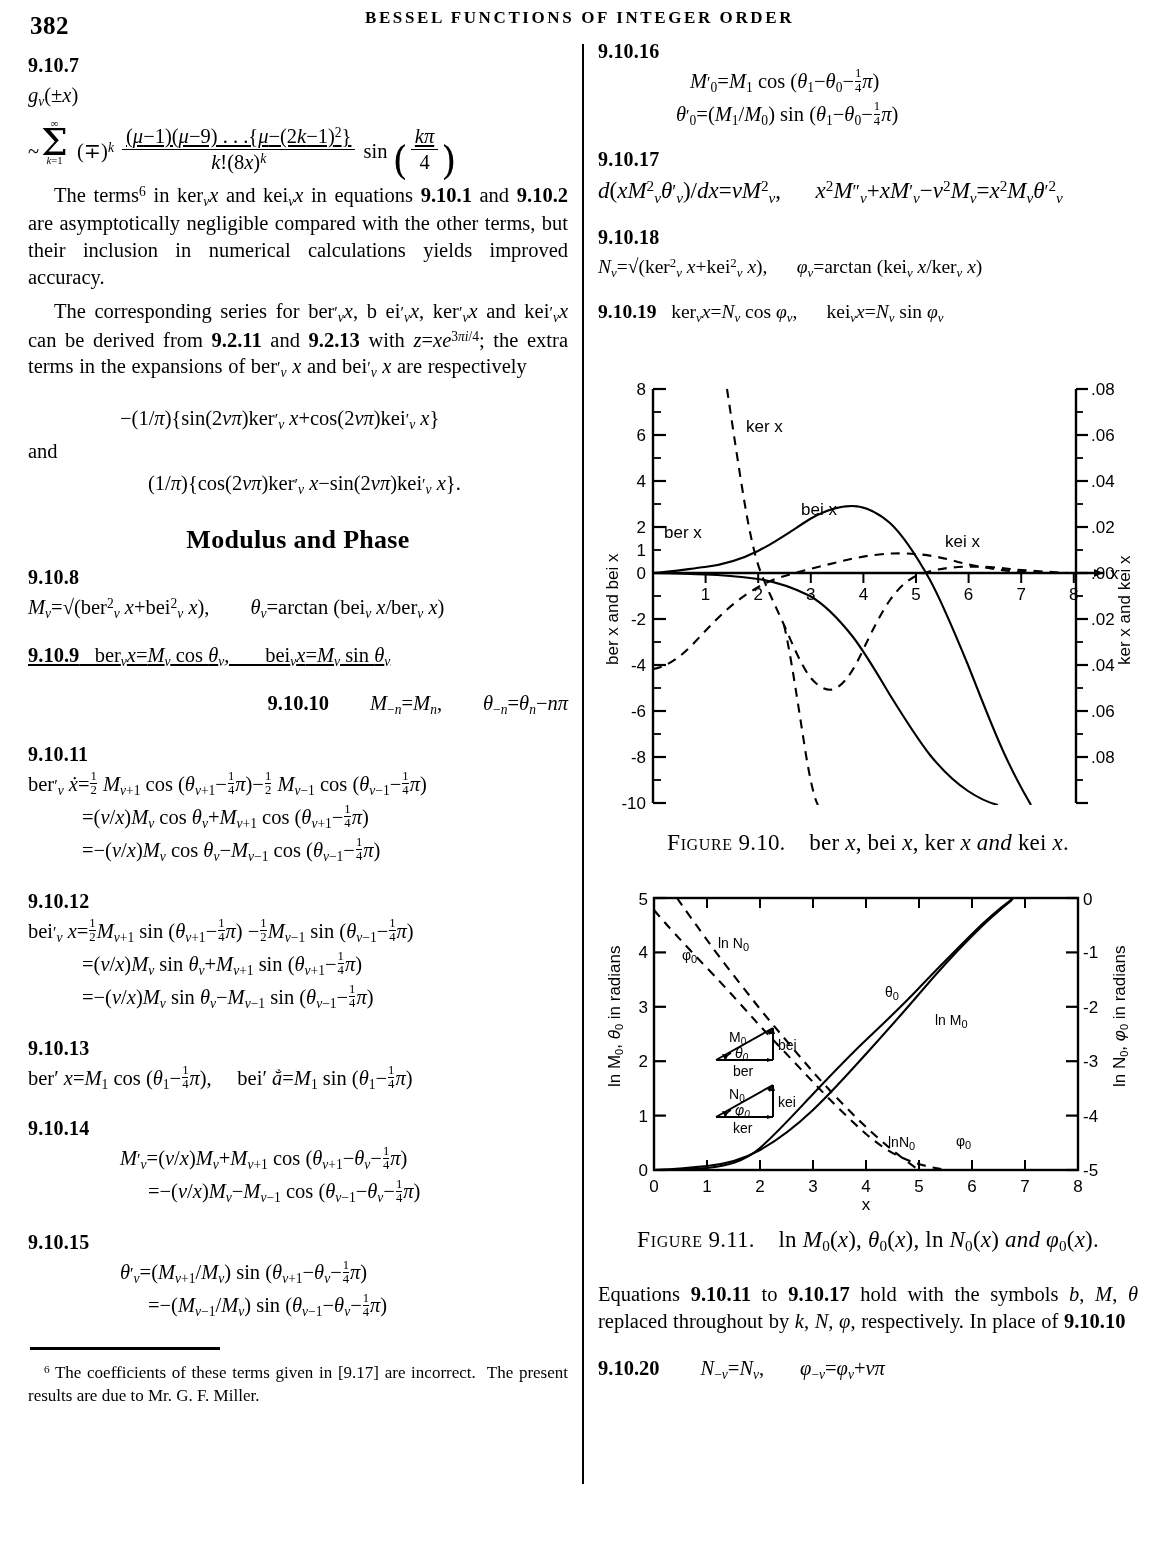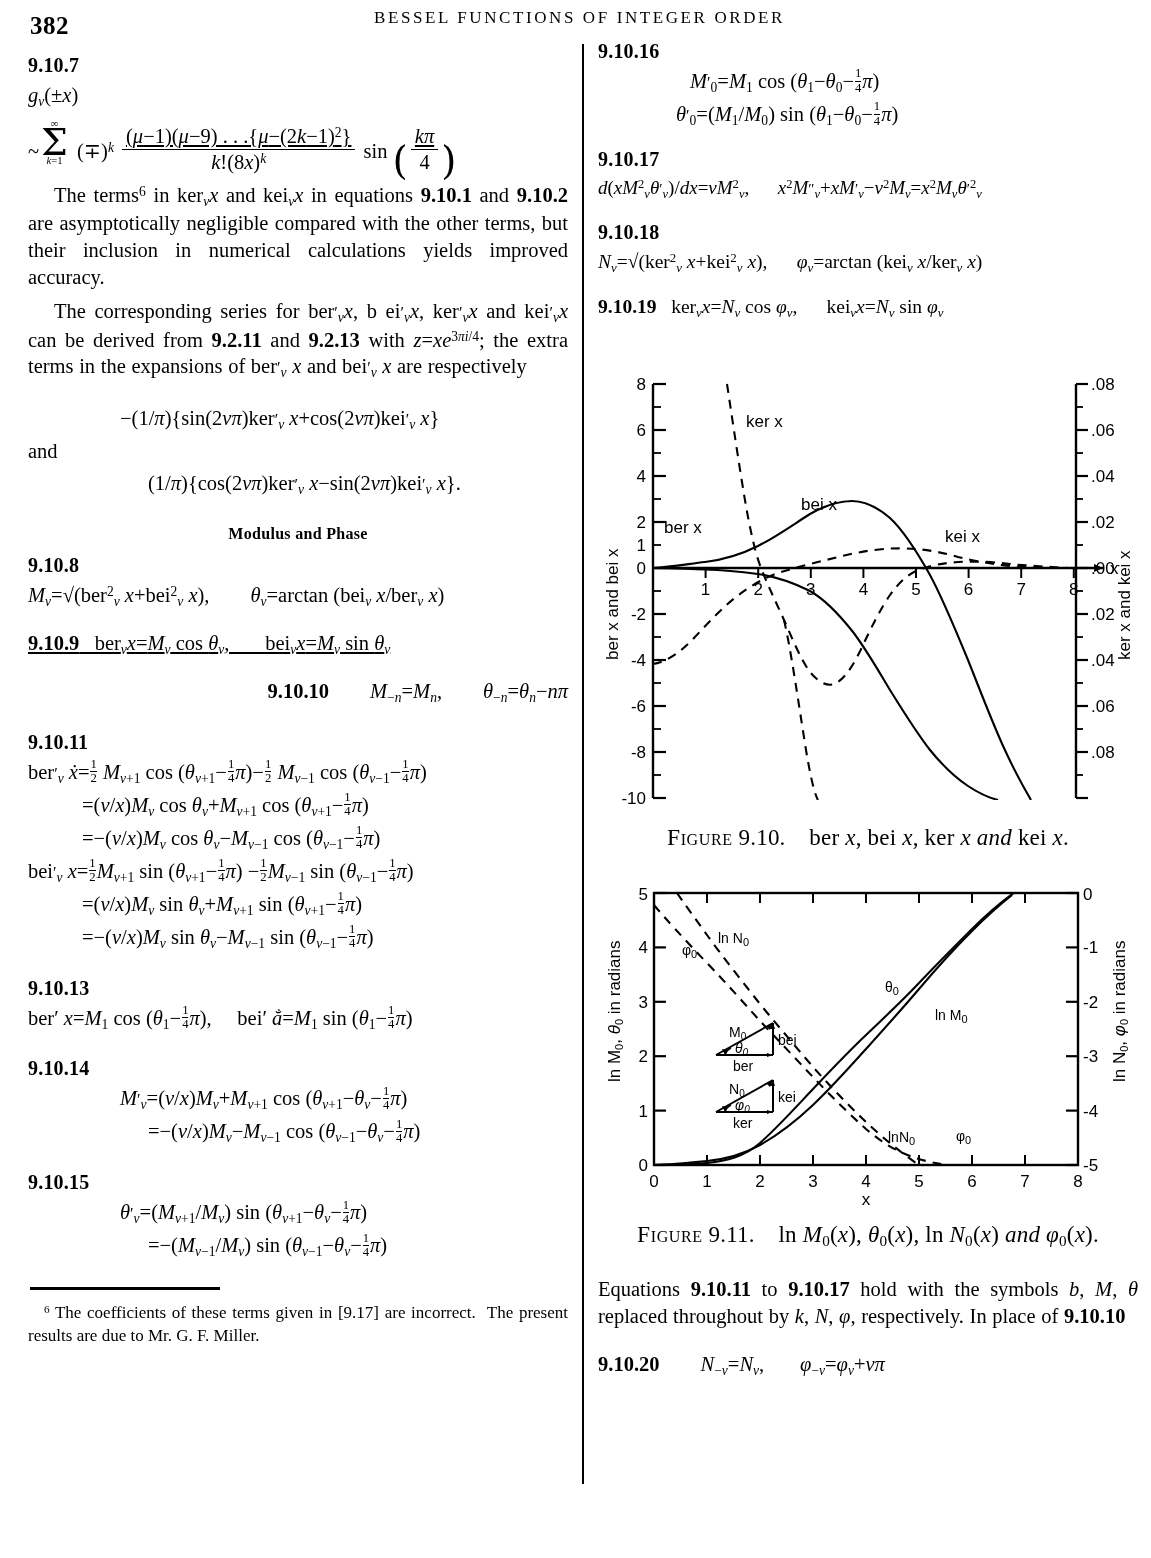--- a/index.html
+++ b/index.html
@@ -6,38 +6,38 @@
   body{
     width:1151px;height:1558px;position:relative;
     font-family:"Liberation Serif","DejaVu Serif",serif;
     color:#000;overflow:hidden;
   }
   .page{position:absolute;inset:0;}
 
   
   .folio{position:absolute;left:30px;top:12px;font-size:25px;font-weight:700;letter-spacing:.5px;}
   .runhead{position:absolute;left:8px;right:0;top:8px;text-align:center;
-    font-size:17px;font-weight:400;letter-spacing:2.6px;}
+    font-size:17px;font-weight:700;letter-spacing:2.6px;}
 
   
   .col{position:absolute;top:40px;width:540px;}
   .colL{left:28px;}
   .colR{left:598px;}
   .rule{position:absolute;left:582px;top:44px;width:2px;height:1440px;background:#000;}
 
   
   .eqnum{font-size:20px;font-weight:700;margin:14px 0 4px 0;letter-spacing:.2px;}
   .eqnum.tight{margin-top:11px;}
   .para{font-size:20.5px;line-height:1.30;text-align:justify;text-indent:26px;margin:8px 0 0 0;
         word-spacing:.5px;}
   .eq{font-size:20.5px;line-height:1.42;margin:3px 0;white-space:nowrap;}
   .eq.i1{padding-left:54px;}
   .eq.i2{padding-left:92px;}
   .eq.i3{padding-left:120px;}
-  .sechead{text-align:center;font-size:16px;font-weight:700;margin:26px 0 6px 0;letter-spacing:.3px;}
+  .sechead{text-align:center;font-size:26px;font-weight:700;margin:26px 0 6px 0;letter-spacing:.3px;}
   i,em{font-family:"Liberation Serif","DejaVu Serif",serif;font-style:italic;}
   b{font-weight:700;}
   sub{font-size:.66em;vertical-align:-.28em;}
   sup{font-size:.66em;vertical-align:.48em;}
   .sml{font-size:.78em;}
 
   
   .frac{display:inline-block;vertical-align:-0.52em;text-align:center;margin:0 3px;}
   .frac .n{display:block;border-bottom:1.4px solid #000;padding:0 4px;line-height:1.14;text-decoration:underline;}
   .frac .d{display:block;padding:0 4px;line-height:1.18;}
@@ -135,20 +135,21 @@
     <div class="eq">
       ber<span class="sml">′</span><sub><i>ν</i></sub> <i>ẋ</i>=<span class="vfrac"><span class="n">1</span><span class="d">2</span></span> <i>M</i><sub><i>ν</i>+1</sub> cos (<i>θ</i><sub><i>ν</i>+1</sub>−<span class="vfrac"><span class="n">1</span><span class="d">4</span></span><i>π</i>)−<span class="vfrac"><span class="n">1</span><span class="d">2</span></span> <i>M</i><sub><i>ν</i>−1</sub> cos (<i>θ</i><sub><i>ν</i>−1</sub>−<span class="vfrac"><span class="n">1</span><span class="d">4</span></span><i>π</i>)
     </div>
     <div class="eq i1">
       =(<i>ν</i>/<i>x</i>)<i>M</i><sub><i>ν</i></sub> cos <i>θ</i><sub><i>ν</i></sub>+<i>M</i><sub><i>ν</i>+1</sub> cos (<i>θ</i><sub><i>ν</i>+1</sub>−<span class="vfrac"><span class="n">1</span><span class="d">4</span></span><i>π</i>)
     </div>
     <div class="eq i1">
       =−(<i>ν</i>/<i>x</i>)<i>M</i><sub><i>ν</i></sub> cos <i>θ</i><sub><i>ν</i></sub>−<i>M</i><sub><i>ν</i>−1</sub> cos (<i>θ</i><sub><i>ν</i>−1</sub>−<span class="vfrac"><span class="n">1</span><span class="d">4</span></span><i>π</i>)
     </div>
 
+    <div class="eqnum" style="margin-top:24px;">9.10.12</div>
     <div class="eq">
       bei<span class="sml">′</span><sub><i>ν</i></sub> <i>x</i>=<span class="vfrac"><span class="n">1</span><span class="d">2</span></span><i>M</i><sub><i>ν</i>+1</sub> sin (<i>θ</i><sub><i>ν</i>+1</sub>−<span class="vfrac"><span class="n">1</span><span class="d">4</span></span><i>π</i>) −<span class="vfrac"><span class="n">1</span><span class="d">2</span></span><i>M</i><sub><i>ν</i>−1</sub> sin (<i>θ</i><sub><i>ν</i>−1</sub>−<span class="vfrac"><span class="n">1</span><span class="d">4</span></span><i>π</i>)
     </div>
     <div class="eq i1">
       =(<i>ν</i>/<i>x</i>)<i>M</i><sub><i>ν</i></sub> sin <i>θ</i><sub><i>ν</i></sub>+<i>M</i><sub><i>ν</i>+1</sub> sin (<i>θ</i><sub><i>ν</i>+1</sub>−<span class="vfrac"><span class="n">1</span><span class="d">4</span></span><i>π</i>)
     </div>
     <div class="eq i1">
       =−(<i>ν</i>/<i>x</i>)<i>M</i><sub><i>ν</i></sub> sin <i>θ</i><sub><i>ν</i></sub>−<i>M</i><sub><i>ν</i>−1</sub> sin (<i>θ</i><sub><i>ν</i>−1</sub>−<span class="vfrac"><span class="n">1</span><span class="d">4</span></span><i>π</i>)
     </div>
 
@@ -185,21 +186,21 @@
 
     <div class="eqnum" style="margin-top:0;">9.10.16</div>
     <div class="eq i2">
       <i>M</i><span class="sml">′</span><sub>0</sub>=<i>M</i><sub>1</sub> cos (<i>θ</i><sub>1</sub>−<i>θ</i><sub>0</sub>−<span class="vfrac"><span class="n">1</span><span class="d">4</span></span><i>π</i>)
     </div>
     <div class="eq i2" style="padding-left:78px;">
       <i>θ</i><span class="sml">′</span><sub>0</sub>=(<i>M</i><sub>1</sub>/<i>M</i><sub>0</sub>) sin (<i>θ</i><sub>1</sub>−<i>θ</i><sub>0</sub>−<span class="vfrac"><span class="n">1</span><span class="d">4</span></span><i>π</i>)
     </div>
 
     <div class="eqnum" style="margin-top:18px;">9.10.17</div>
-    <div class="eq" style="font-size:19px;">
+    <div class="eq" style="font-size:23px;">
       <i>d</i>(<i>x</i><i>M</i><sup>2</sup><sub><i>ν</i></sub><i>θ</i><span class="sml">′</span><sub><i>ν</i></sub>)/<i>dx</i>=<i>νM</i><sup>2</sup><sub><i>ν</i></sub>,&nbsp;&nbsp;&nbsp;&nbsp;&nbsp;
       <i>x</i><sup>2</sup><i>M</i><span class="sml">″</span><sub><i>ν</i></sub>+<i>xM</i><span class="sml">′</span><sub><i>ν</i></sub>−<i>ν</i><sup>2</sup><i>M</i><sub><i>ν</i></sub>=<i>x</i><sup>2</sup><i>M</i><sub><i>ν</i></sub><i>θ</i><span class="sml">′</span><sup>2</sup><sub><i>ν</i></sub>
     </div>
 
     <div class="eqnum" style="margin-top:18px;">9.10.18</div>
     <div class="eq" style="font-size:19.5px;">
       <i>N</i><sub><i>ν</i></sub>=√(ker<sup>2</sup><sub><i>ν</i></sub> <i>x</i>+kei<sup>2</sup><sub><i>ν</i></sub> <i>x</i>),&nbsp;&nbsp;&nbsp;&nbsp;&nbsp;
       <i>φ</i><sub><i>ν</i></sub>=arctan (kei<sub><i>ν</i></sub> <i>x</i>/ker<sub><i>ν</i></sub> <i>x</i>)
     </div>
 

